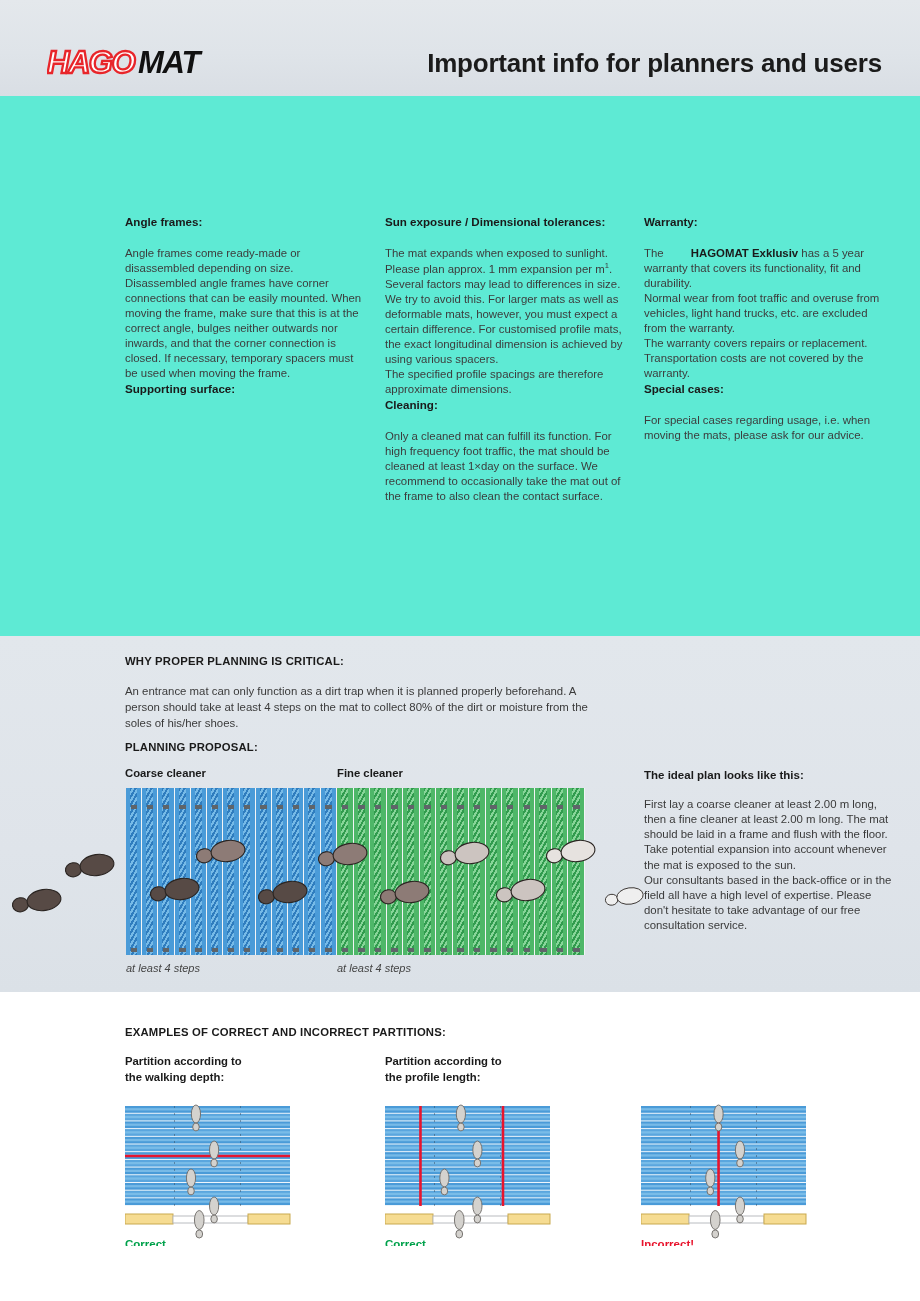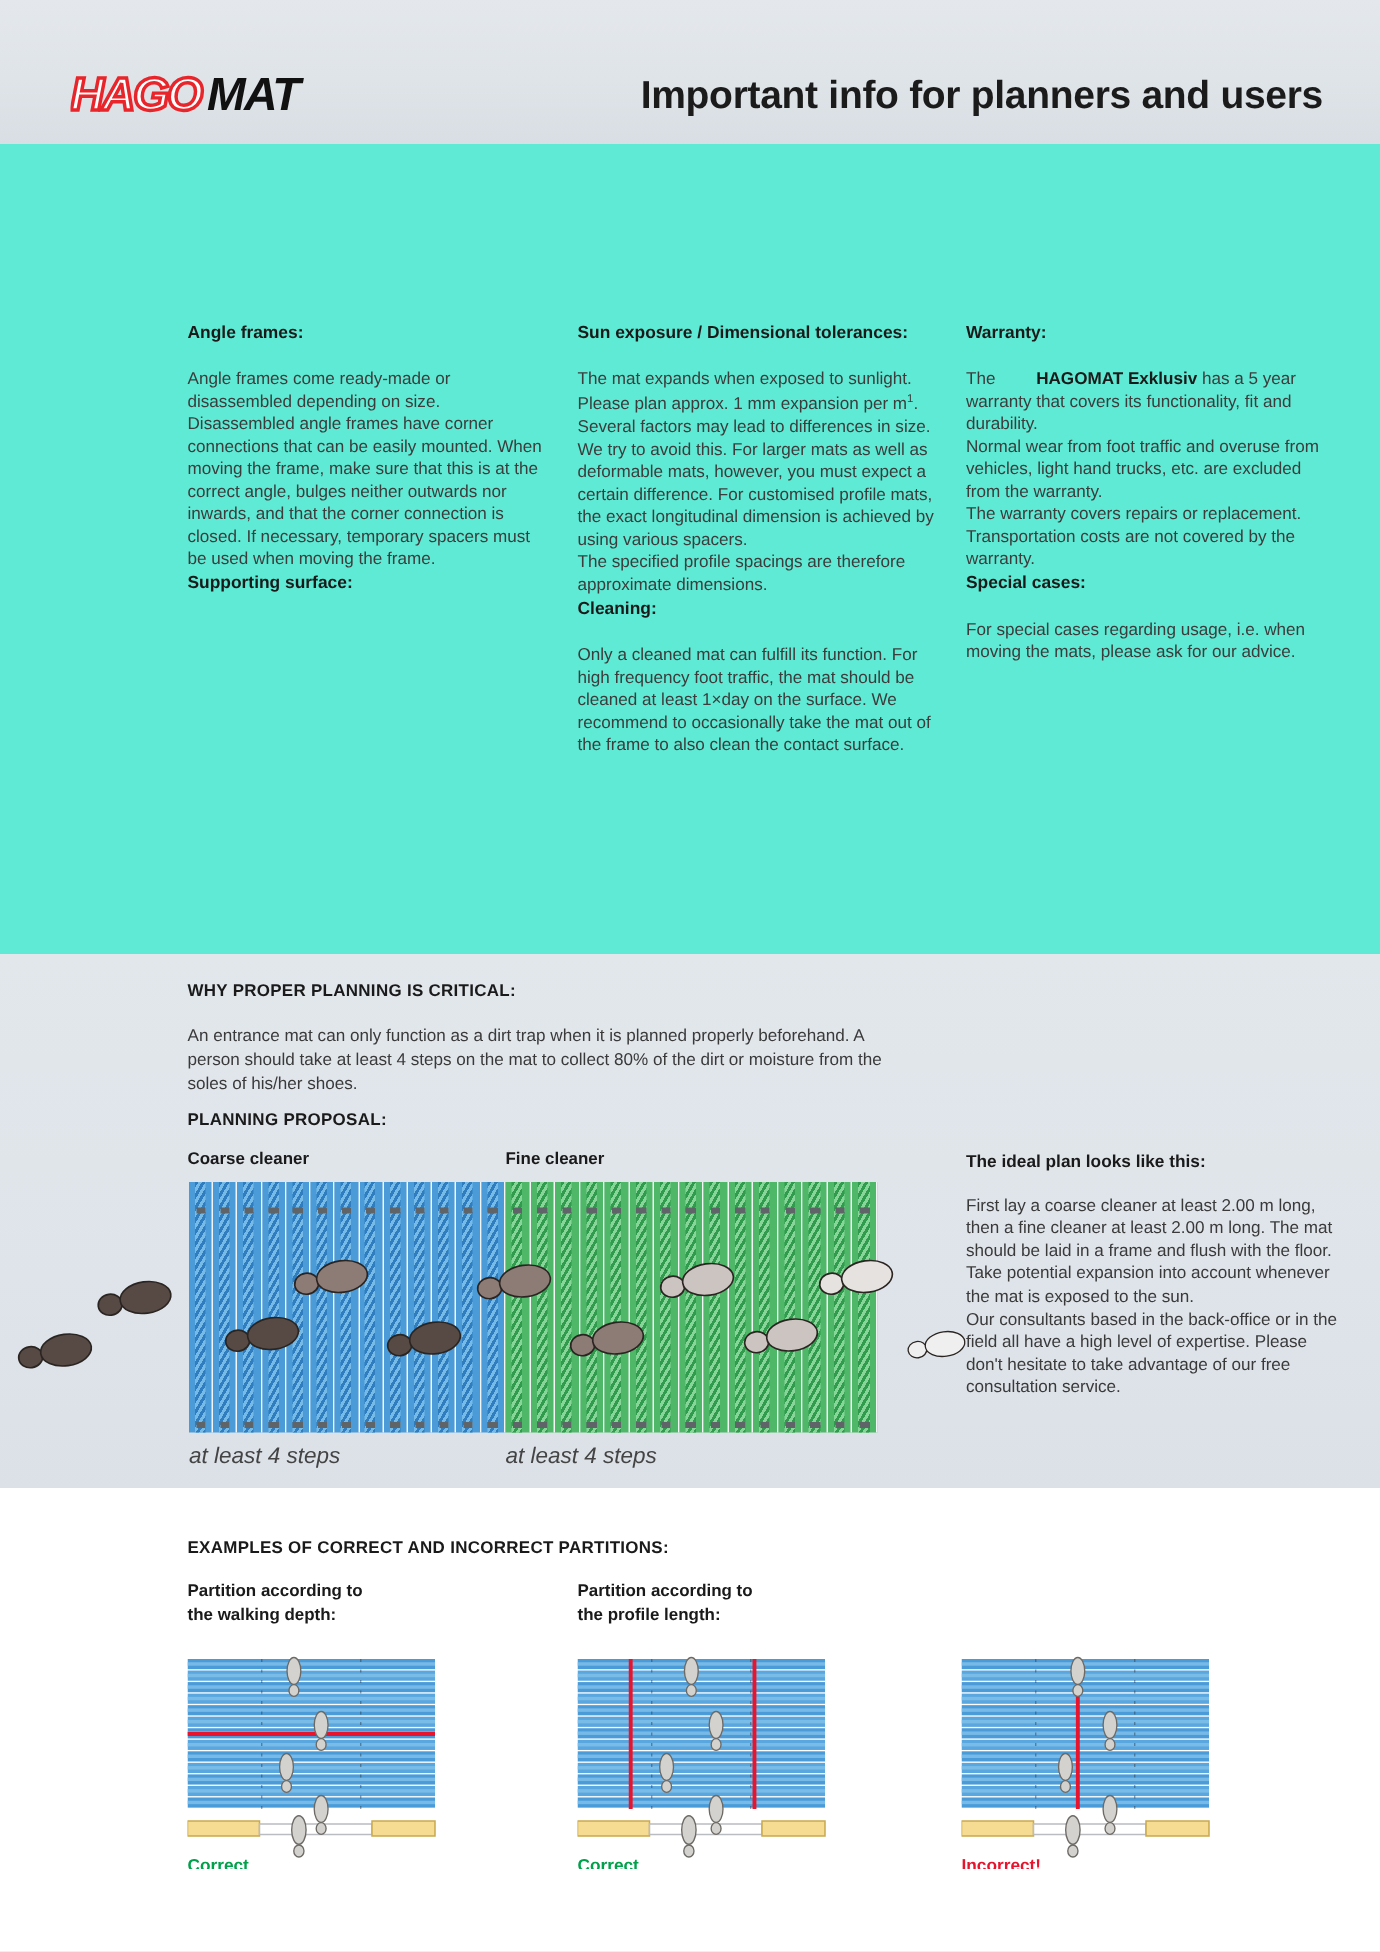--- a/index.html
+++ b/index.html
@@ -60,21 +60,21 @@
 
   .lbl-coarse { position:absolute; left:125px; top:131px; font-size:11.3px; font-weight:700; color:#1a1a1a;}
   .lbl-fine  { position:absolute; left:337px; top:131px; font-size:11.3px; font-weight:700; color:#1a1a1a;}
 
   
   .mat-strip { position:absolute; top:152px; height:167px; display:flex; }
   .mat-coarse { left:126px; width:211px; }
   .mat-fine  { left:337px; width:248px; }
   .slat { height:100%; position:relative; }
   .cap {
-    position:absolute; top:326px; font-size:15px; font-style:italic; color:#444;
+    position:absolute; top:326px; font-size:11px; font-style:italic; color:#444;
   }
   .cap-a { left:126px; }
   .cap-b { left:337px; }
 
   .ideal-box { position:absolute; left:644px; top:133px; width:248px; }
   .ideal-h { font-size:11.5px; font-weight:700; color:#1a1a1a; margin-bottom:16px; }
   .ideal-p { font-size:11.4px; color:#3a3a3a; line-height:1.33; }
   .ideal-p2 { }
 
   

